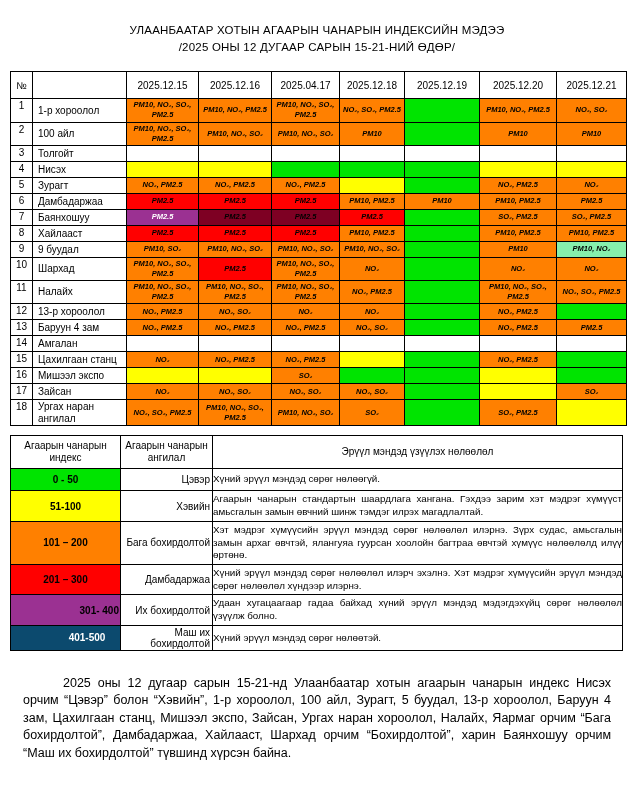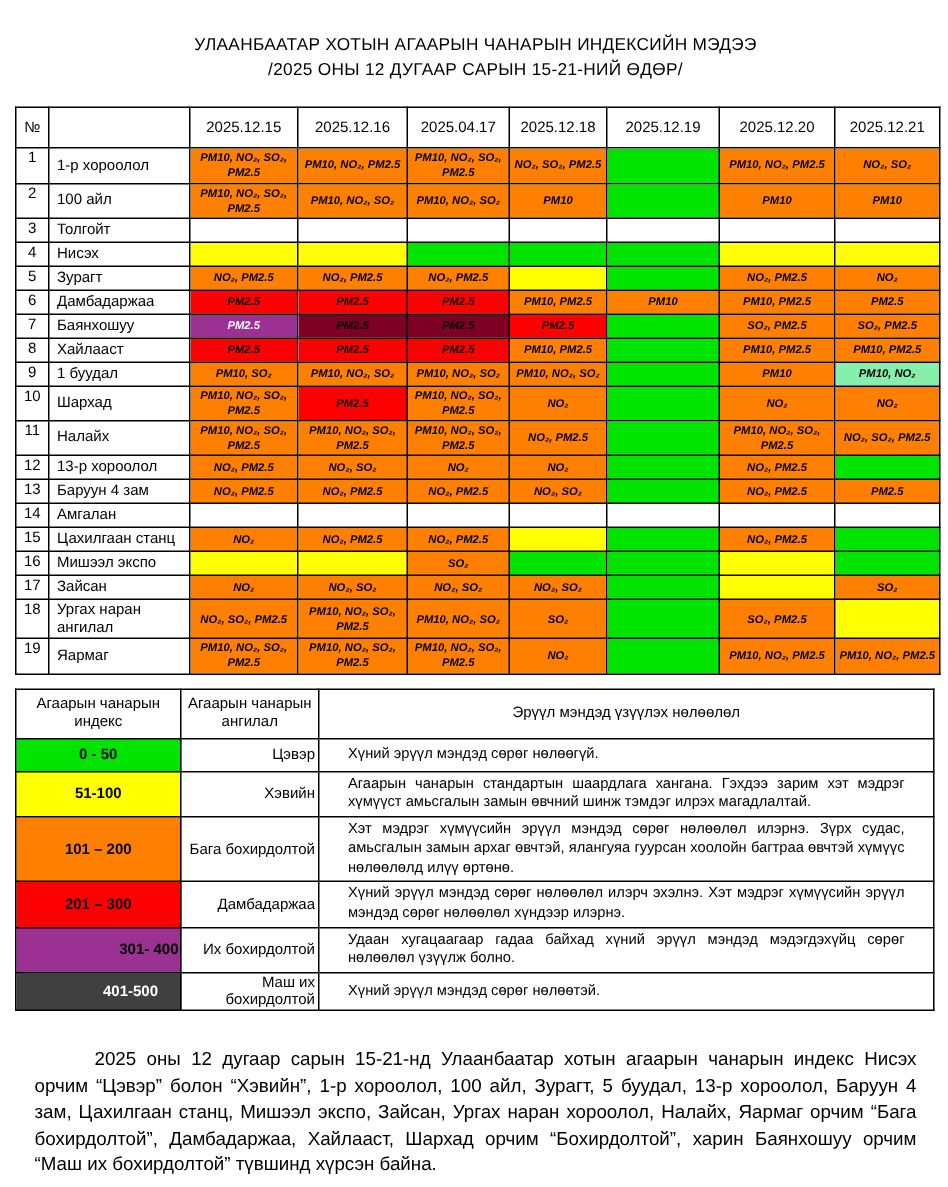--- a/index.html
+++ b/index.html
@@ -22,21 +22,21 @@
                  text-align:center; vertical-align:middle; padding:1px 2px;
                  height:13px; line-height:1.35; }
 
   
   .legend { width:612px; margin-top:9px; border:1.5px solid #000; }
   .legend th { border:1px solid #000; font-weight:normal; font-size:10px;
                height:30px; text-align:center; padding:1px 3px; line-height:1.2; }
   .legend td { border:1px solid #000; vertical-align:middle; }
   .legend td.range  { font-size:10px; font-weight:bold; text-align:center; height:19px; }
   .legend td.cat    { font-size:10px; text-align:right; padding:1px 2px; }
-  .legend td.effect { font-size:9.8px; text-align:justify; padding:2px 19px; line-height:1.3;margin-left:32px; }
+  .legend td.effect { font-size:9.8px; text-align:justify; padding:2px 0; line-height:1.3;margin-left:32px; }
 
   .summary { margin:24px 13px 0 13px; font-size:12.5px; line-height:1.4;
              text-align:justify; text-indent:40px; }
 </style>
 </head>
 <body>
 
 <div class="page">
 
   <div class="title">
@@ -153,21 +153,21 @@
           <td class="val" style="background: rgb(255, 0, 0); color: rgb(0, 0, 0);">PM2.5</td>
           <td class="val" style="background: rgb(255, 0, 0); color: rgb(0, 0, 0);">PM2.5</td>
           <td class="val" style="background: rgb(255, 0, 0); color: rgb(0, 0, 0);">PM2.5</td>
           <td class="val" style="background: rgb(255, 128, 0); color: rgb(0, 0, 0);">PM10, PM2.5</td>
           <td class="val" style="background: rgb(0, 228, 0); color: rgb(0, 0, 0);"></td>
           <td class="val" style="background: rgb(255, 128, 0); color: rgb(0, 0, 0);">PM10, PM2.5</td>
           <td class="val" style="background: rgb(255, 128, 0); color: rgb(0, 0, 0);">PM10, PM2.5</td>
         </tr>
         <tr>
           <td class="no">9</td>
-          <td class="name">1 буудал</td>
+          <td class="name">9 буудал</td>
           <td class="val" style="background: rgb(255, 128, 0); color: rgb(0, 0, 0);">PM10, SO₂</td>
           <td class="val" style="background: rgb(255, 128, 0); color: rgb(0, 0, 0);">PM10, NO₂, SO₂</td>
           <td class="val" style="background: rgb(255, 128, 0); color: rgb(0, 0, 0);">PM10, NO₂, SO₂</td>
           <td class="val" style="background: rgb(255, 128, 0); color: rgb(0, 0, 0);">PM10, NO₂, SO₂</td>
           <td class="val" style="background: rgb(0, 228, 0); color: rgb(0, 0, 0);"></td>
           <td class="val" style="background: rgb(255, 128, 0); color: rgb(0, 0, 0);">PM10</td>
           <td class="val" style="background: #86efac; color: rgb(0, 0, 0);">PM10, NO₂</td>
         </tr>
         <tr>
           <td class="no">10</td>
@@ -260,31 +260,20 @@
         <tr>
           <td class="no">18</td>
           <td class="name">Ургах наран ангилал</td>
           <td class="val" style="background: rgb(255, 128, 0); color: rgb(0, 0, 0);">NO₂, SO₂, PM2.5</td>
           <td class="val" style="background: rgb(255, 128, 0); color: rgb(0, 0, 0);">PM10, NO₂, SO₂, PM2.5</td>
           <td class="val" style="background: rgb(255, 128, 0); color: rgb(0, 0, 0);">PM10, NO₂, SO₂</td>
           <td class="val" style="background: rgb(255, 128, 0); color: rgb(0, 0, 0);">SO₂</td>
           <td class="val" style="background: rgb(0, 228, 0); color: rgb(0, 0, 0);"></td>
           <td class="val" style="background: rgb(255, 128, 0); color: rgb(0, 0, 0);">SO₂, PM2.5</td>
           <td class="val" style="background: rgb(255, 255, 0); color: rgb(0, 0, 0);"></td>
-        </tr>
-        <tr>
-          <td class="no">19</td>
-          <td class="name">Яармаг</td>
-          <td class="val" style="background: rgb(255, 128, 0); color: rgb(0, 0, 0);">PM10, NO₂, SO₂, PM2.5</td>
-          <td class="val" style="background: rgb(255, 128, 0); color: rgb(0, 0, 0);">PM10, NO₂, SO₂, PM2.5</td>
-          <td class="val" style="background: rgb(255, 128, 0); color: rgb(0, 0, 0);">PM10, NO₂, SO₂, PM2.5</td>
-          <td class="val" style="background: rgb(255, 128, 0); color: rgb(0, 0, 0);">NO₂</td>
-          <td class="val" style="background: rgb(0, 228, 0); color: rgb(0, 0, 0);"></td>
-          <td class="val" style="background: rgb(255, 128, 0); color: rgb(0, 0, 0);">PM10, NO₂, PM2.5</td>
-          <td class="val" style="background: rgb(255, 128, 0); color: rgb(0, 0, 0);">PM10, NO₂, PM2.5</td>
         </tr>
       </tbody>
   </table>
 
   <table class="legend">
     <colgroup>
       <col style="width:110px">
         <col style="width:92px">
         <col style="width:410px">
     </colgroup>
@@ -315,21 +304,21 @@
           <td class="range" style="background: rgb(255, 0, 0); color: rgb(0, 0, 0);">201 – 300</td>
           <td class="cat">Дамбадаржаа</td>
           <td class="effect">Хүний эрүүл мэндэд сөрөг нөлөөлөл илэрч эхэлнэ. Хэт мэдрэг хүмүүсийн эрүүл мэндэд сөрөг нөлөөлөл хүндээр илэрнэ.</td>
         </tr>
         <tr>
           <td class="range" style="background: rgb(155, 49, 146); color: rgb(0, 0, 0); text-align: right;">301- 400</td>
           <td class="cat">Их бохирдолтой</td>
           <td class="effect">Удаан хугацаагаар гадаа байхад хүний эрүүл мэндэд мэдэгдэхүйц сөрөг нөлөөлөл үзүүлж болно.</td>
         </tr>
         <tr>
-          <td class="range" style="background: #404040; color: rgb(255, 255, 255); padding-left: 44px;">401-500</td>
+          <td class="range" style="background: #0c4a6e; color: rgb(255, 255, 255); padding-left: 44px;">401-500</td>
           <td class="cat">Маш их бохирдолтой</td>
           <td class="effect">Хүний эрүүл мэндэд сөрөг нөлөөтэй.</td>
         </tr>
       </tbody>
   </table>
 
   <p class="summary">2025 оны 12 дугаар сарын 15-21-нд Улаанбаатар хотын агаарын чанарын индекс Нисэх орчим “Цэвэр” болон “Хэвийн”, 1-р хороолол, 100 айл, Зурагт, 5 буудал, 13-р хороолол, Баруун 4 зам, Цахилгаан станц, Мишээл экспо, Зайсан, Ургах наран хороолол, Налайх, Яармаг орчим “Бага бохирдолтой”, Дамбадаржаа, Хайлааст, Шархад орчим “Бохирдолтой”, харин Баянхошуу орчим “Маш их бохирдолтой” түвшинд хүрсэн байна.</p>
 
 </div>
 

